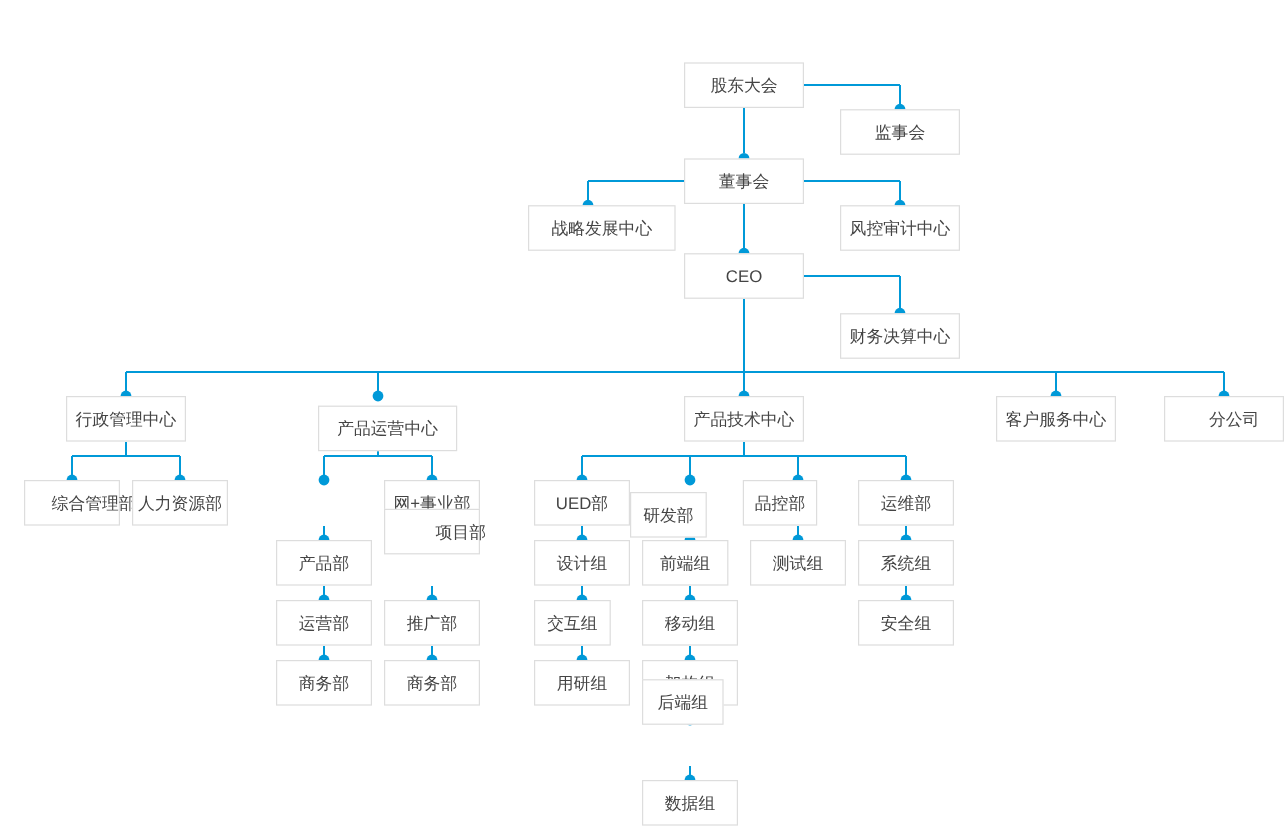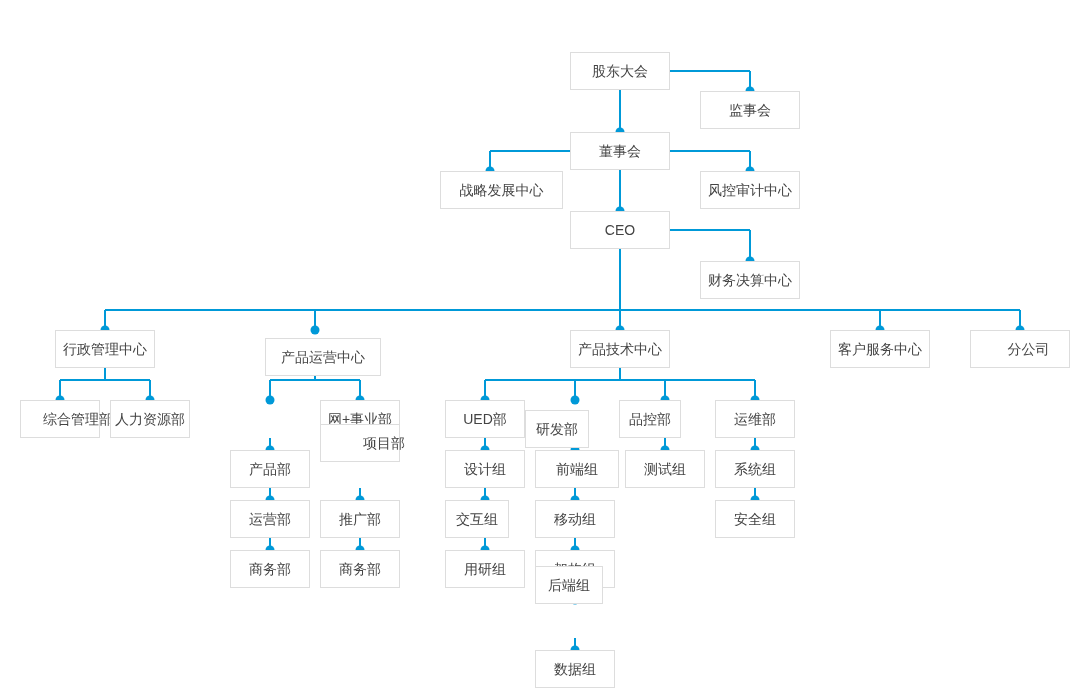--- a/index.html
+++ b/index.html
@@ -173,21 +173,21 @@
     </div>
     <div class="node w80" style="left: 619px; top: 400px; width: 62px;">
       <span>品控部</span>
     </div>
     <div class="node w80" style="left: 715px; top: 400px; width: 80px;">
       <span>运维部</span>
     </div>
     <div class="node w80" style="left: 445px; top: 450px; width: 80px;">
       <span>设计组</span>
     </div>
-    <div class="node w80" style="left: 535px; top: 450px; width: 84px; text-align: right;">
+    <div class="node w80" style="left: 535px; top: 450px; width: 72px; text-align: right;">
       <span>前端组</span>
     </div>
     <div class="node w80" style="left: 625px; top: 450px; width: 80px;">
       <span>测试组</span>
     </div>
     <div class="node w80" style="left: 715px; top: 450px; width: 80px;">
       <span>系统组</span>
     </div>
     <div class="node w80" style="left: 445px; top: 500px; width: 64px;">
       <span>交互组</span>

